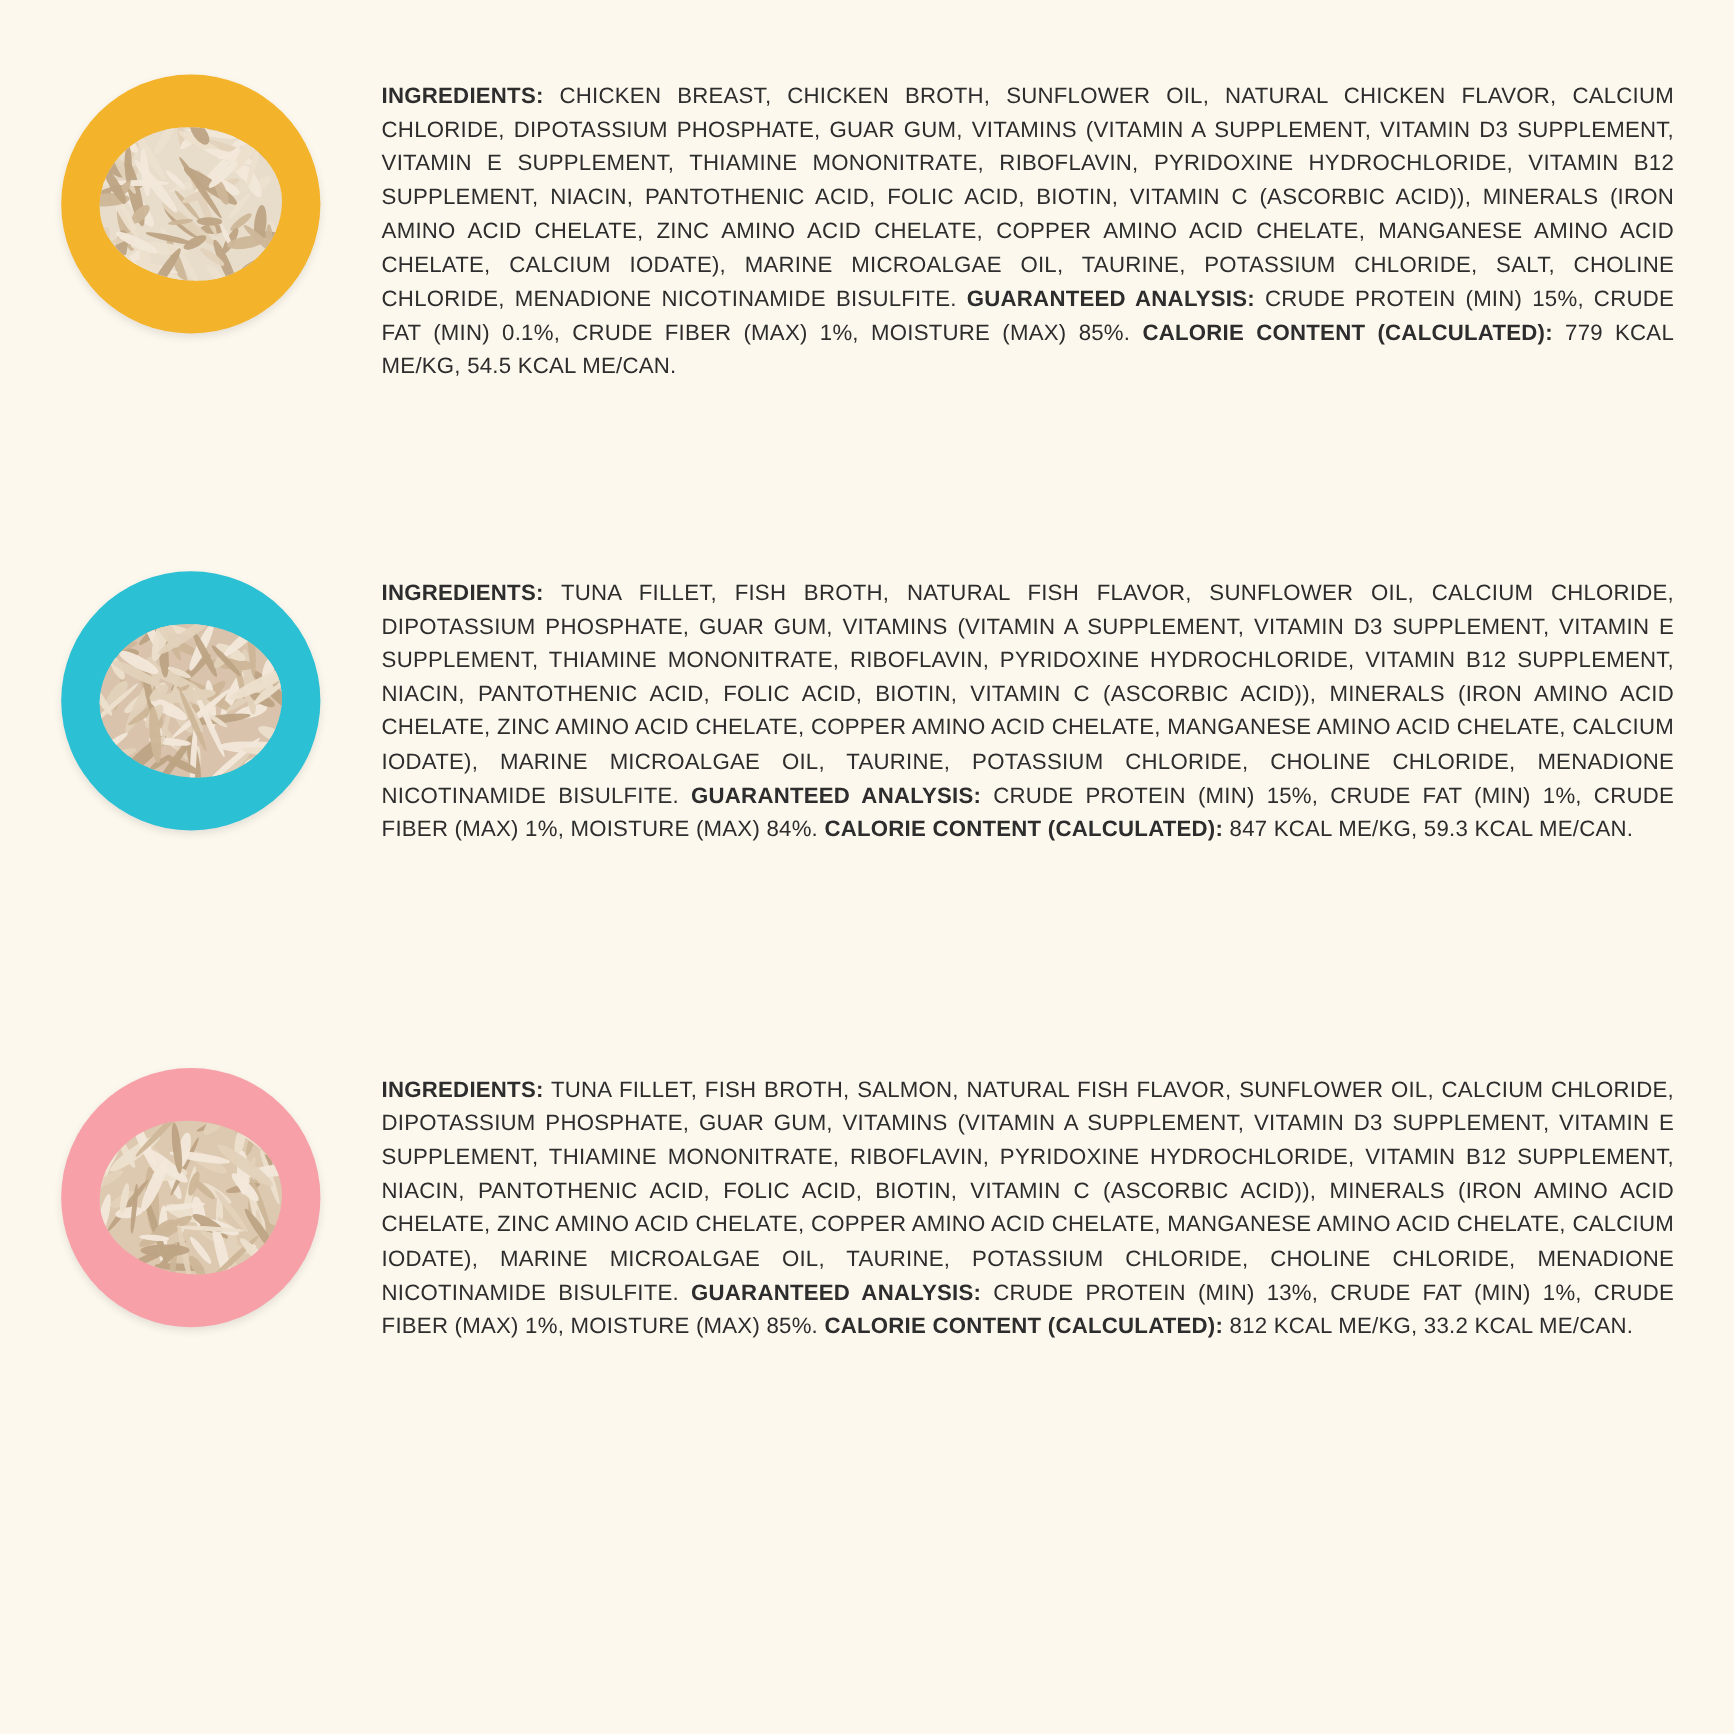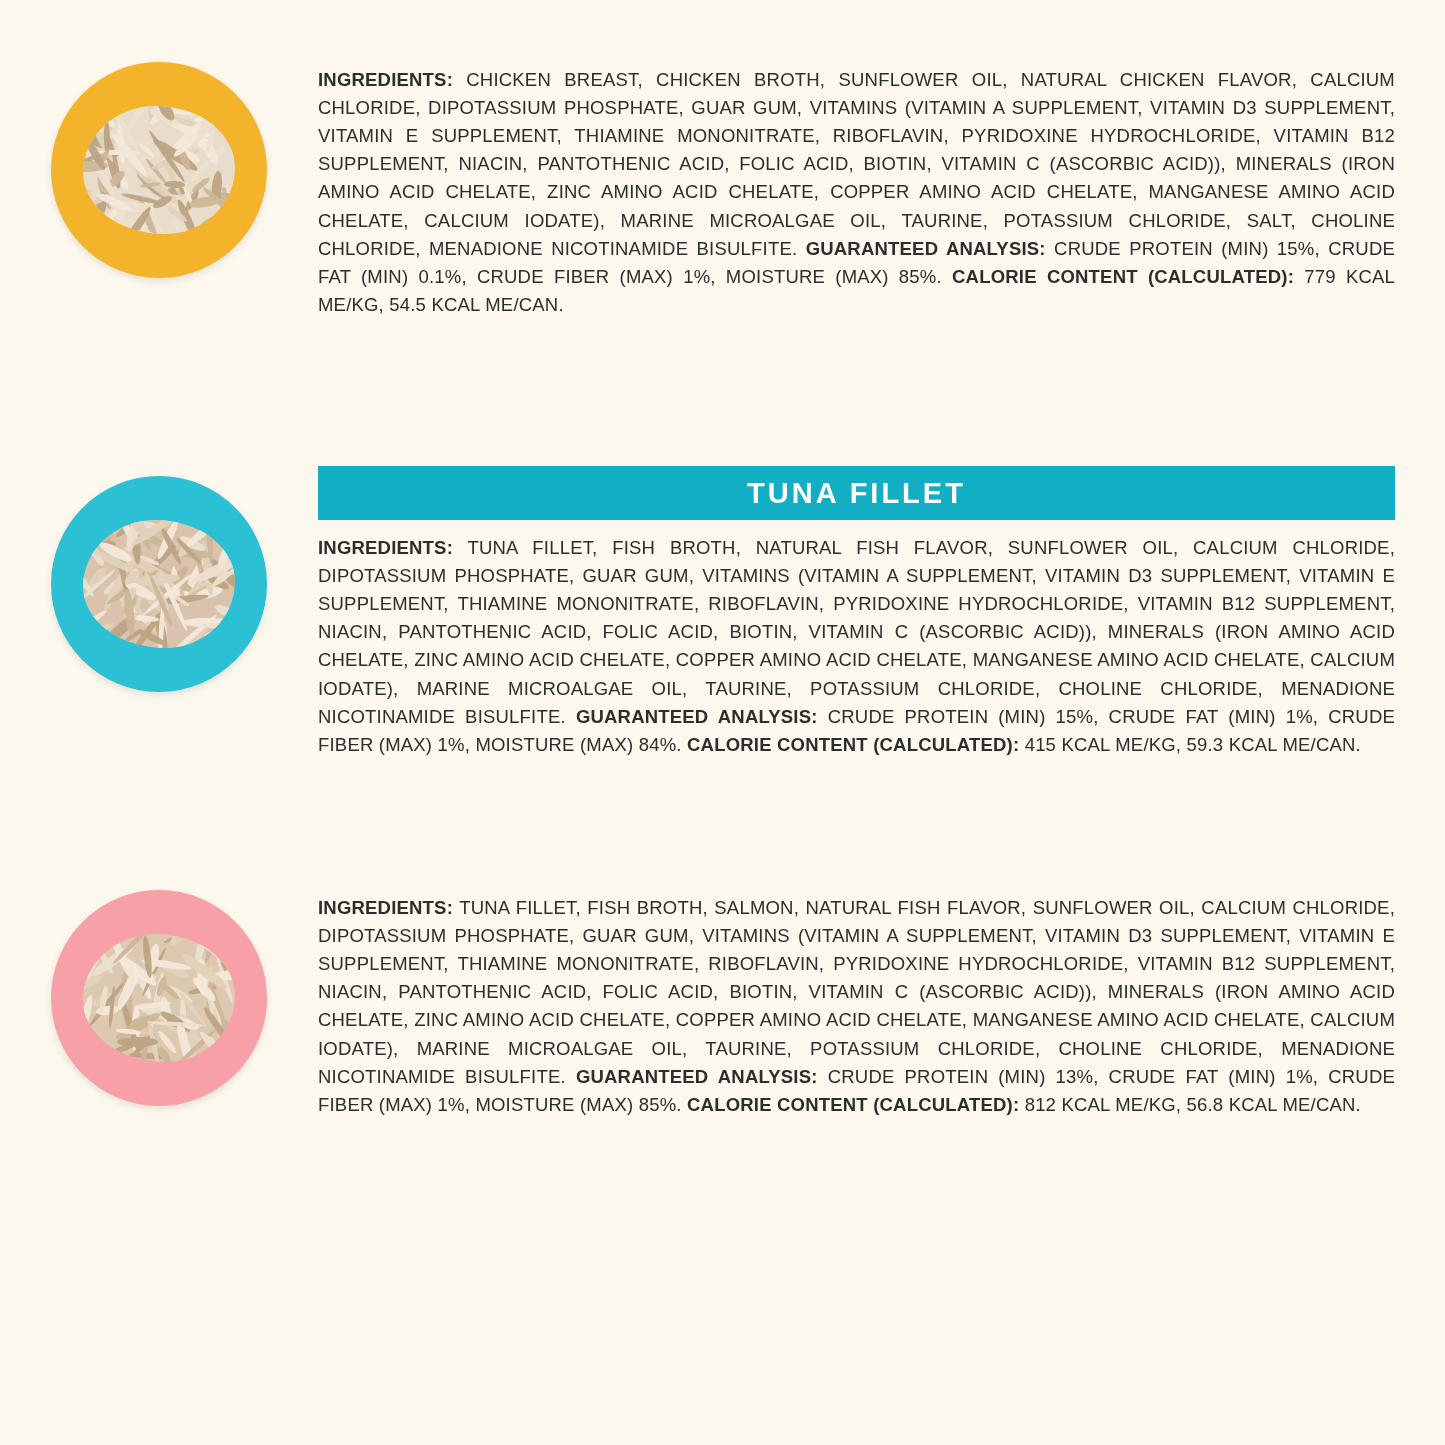--- a/index.html
+++ b/index.html
@@ -308,30 +308,27 @@
             <span class="strand" style="width:18.9px;height:9.1px;left:39.5px;top:52.6px;background:#e3d2bb;transform:rotate(-39.9deg);"></span>
             <span class="strand" style="width:45.8px;height:6.3px;left:-17.6px;top:101.3px;background:#f2e8da;transform:rotate(-35.7deg);"></span>
             <span class="strand" style="width:46.7px;height:8.2px;left:7.2px;top:36.7px;background:#e3d2bb;transform:rotate(26.8deg);"></span>
             <span class="strand" style="width:37.0px;height:10.0px;left:13.9px;top:27.0px;background:#f2e8da;transform:rotate(27.7deg);"></span>
             <span class="strand" style="width:32.0px;height:7.1px;left:52.6px;top:114.2px;background:#bda383;transform:rotate(26.9deg);"></span>
             <span class="strand" style="width:46.9px;height:8.8px;left:23.2px;top:88.1px;background:#cdb698;transform:rotate(84.4deg);"></span>
           </div>
       </div>
     </div>
     <div class="text-col">
-      <div class="band" id="band-1" style="background: rgb(18, 174, 196);">
-        <span class="band-title">TUNA FILLET</span>
-      </div>
       <p class="ingredients">
         <b>INGREDIENTS:</b>
         <span>TUNA FILLET, FISH BROTH, NATURAL FISH FLAVOR, SUNFLOWER OIL, CALCIUM CHLORIDE, DIPOTASSIUM PHOSPHATE, GUAR GUM, VITAMINS (VITAMIN A SUPPLEMENT, VITAMIN D3 SUPPLEMENT, VITAMIN E SUPPLEMENT, THIAMINE MONONITRATE, RIBOFLAVIN, PYRIDOXINE HYDROCHLORIDE, VITAMIN B12 SUPPLEMENT, NIACIN, PANTOTHENIC ACID, FOLIC ACID, BIOTIN, VITAMIN C (ASCORBIC ACID)), MINERALS (IRON AMINO ACID CHELATE, ZINC AMINO ACID CHELATE, COPPER AMINO ACID CHELATE, MANGANESE AMINO ACID CHELATE, CALCIUM IODATE), MARINE MICROALGAE OIL, TAURINE, POTASSIUM CHLORIDE, CHOLINE CHLORIDE, MENADIONE NICOTINAMIDE BISULFITE.</span>
         <b>GUARANTEED ANALYSIS:</b>
         <span>CRUDE PROTEIN (MIN) 15%, CRUDE FAT (MIN) 1%, CRUDE FIBER (MAX) 1%, MOISTURE (MAX) 84%.</span>
         <b>CALORIE CONTENT (CALCULATED):</b>
-        <span>415 KCAL ME/KG, 59.3 KCAL ME/CAN.</span>
+        <span>847 KCAL ME/KG, 59.3 KCAL ME/CAN.</span>
       </p>
     </div>
   </div>
 
   <div class="product" style="top:880px;">
     <div class="plate-col">
       <div class="plate" id="plate-2" style="background: rgb(247, 160, 168);">
         <div class="food" id="food-2" style="background: rgb(221, 200, 176);">
             <span class="strand" style="width:28.2px;height:6.4px;left:70.1px;top:104.6px;background:#f2e8da;transform:rotate(52.4deg);"></span>
             <span class="strand" style="width:60.3px;height:9.3px;left:118.7px;top:90.4px;background:#cdb698;transform:rotate(30.2deg);"></span>
@@ -425,19 +422,19 @@
           </div>
       </div>
     </div>
     <div class="text-col">
       <p class="ingredients">
         <b>INGREDIENTS:</b>
         <span>TUNA FILLET, FISH BROTH, SALMON, NATURAL FISH FLAVOR, SUNFLOWER OIL, CALCIUM CHLORIDE, DIPOTASSIUM PHOSPHATE, GUAR GUM, VITAMINS (VITAMIN A SUPPLEMENT, VITAMIN D3 SUPPLEMENT, VITAMIN E SUPPLEMENT, THIAMINE MONONITRATE, RIBOFLAVIN, PYRIDOXINE HYDROCHLORIDE, VITAMIN B12 SUPPLEMENT, NIACIN, PANTOTHENIC ACID, FOLIC ACID, BIOTIN, VITAMIN C (ASCORBIC ACID)), MINERALS (IRON AMINO ACID CHELATE, ZINC AMINO ACID CHELATE, COPPER AMINO ACID CHELATE, MANGANESE AMINO ACID CHELATE, CALCIUM IODATE), MARINE MICROALGAE OIL, TAURINE, POTASSIUM CHLORIDE, CHOLINE CHLORIDE, MENADIONE NICOTINAMIDE BISULFITE.</span>
         <b>GUARANTEED ANALYSIS:</b>
         <span>CRUDE PROTEIN (MIN) 13%, CRUDE FAT (MIN) 1%, CRUDE FIBER (MAX) 1%, MOISTURE (MAX) 85%.</span>
         <b>CALORIE CONTENT (CALCULATED):</b>
-        <span>812 KCAL ME/KG, 56.8 KCAL ME/CAN.</span>
+        <span>812 KCAL ME/KG, 33.2 KCAL ME/CAN.</span>
       </p>
     </div>
   </div>
 
 
 </div>
 
 </body></html>

